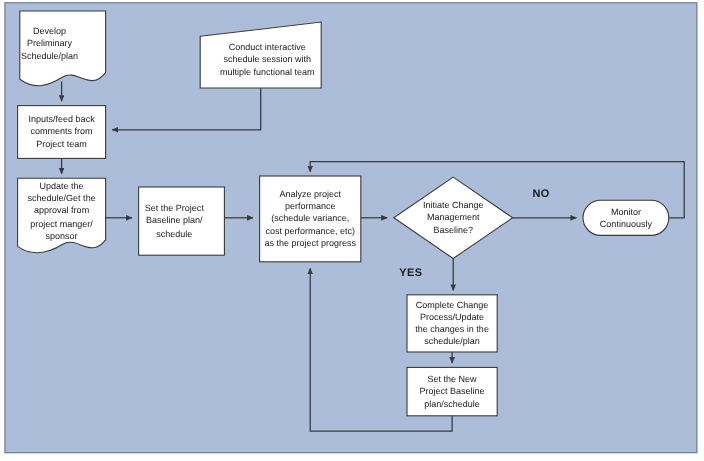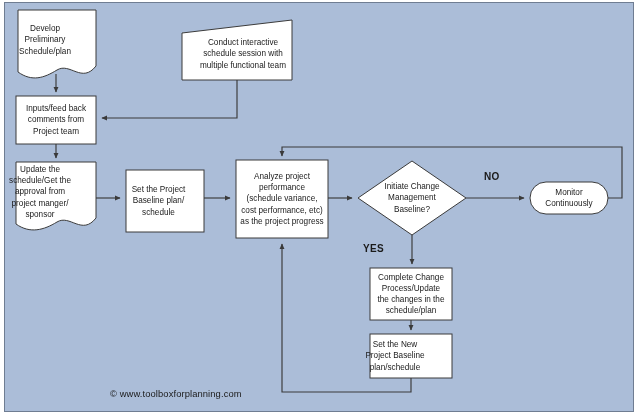--- a/index.html
+++ b/index.html
@@ -126,21 +126,21 @@
 Schedule/plan</div>
 
   <div class="node-text" style="left:182px; top:30px; width:122px; height:48px;">Conduct interactive
 schedule session with
 multiple functional team</div>
 
   <div class="node-text" style="left:16px; top:96px; width:80px; height:48px;">Inputs/feed back
 comments from
 Project team</div>
 
-  <div class="node-text" style="left:0; top:164px; width:80px; height:56px;">Update the
+  <div class="node-text" style="left:16px; top:164px; width:80px; height:56px;">Update the
 schedule/Get the
 approval from
 project manger/
 sponsor</div>
 
   <div class="node-text" style="left:126px; top:170px; width:65px; height:62px;">Set the Project
 Baseline plan/
 schedule</div>
 
   <div class="node-text" style="left:234px; top:160px; width:96px; height:78px;">Analyze project
@@ -154,22 +154,21 @@
 Baseline?</div>
 
   <div class="node-text" style="left:368px; top:268px; width:86px; height:52px;">Complete Change
 Process/Update
 the changes in the
 schedule/plan</div>
 
   <div class="node-text" style="left:530px; top:182px; width:78px; height:32px;">Monitor
 Continuously</div>
 
-  <div class="node-text" style="left:352px; top:334px; width:86px; height:44px;">Set the New
+  <div class="node-text" style="left:368px; top:334px; width:86px; height:44px;">Set the New
 Project Baseline
 plan/schedule</div>
 
   <div class="edge-label" style="left:484px; top:171px;">NO</div>
 
   <div class="edge-label" style="left:363px; top:243px;">YES</div>
 
-  <div class="credit" style="left:110px; top:388px;">© www.toolboxforplanning.com</div>
 </div>
 
 </body></html>

